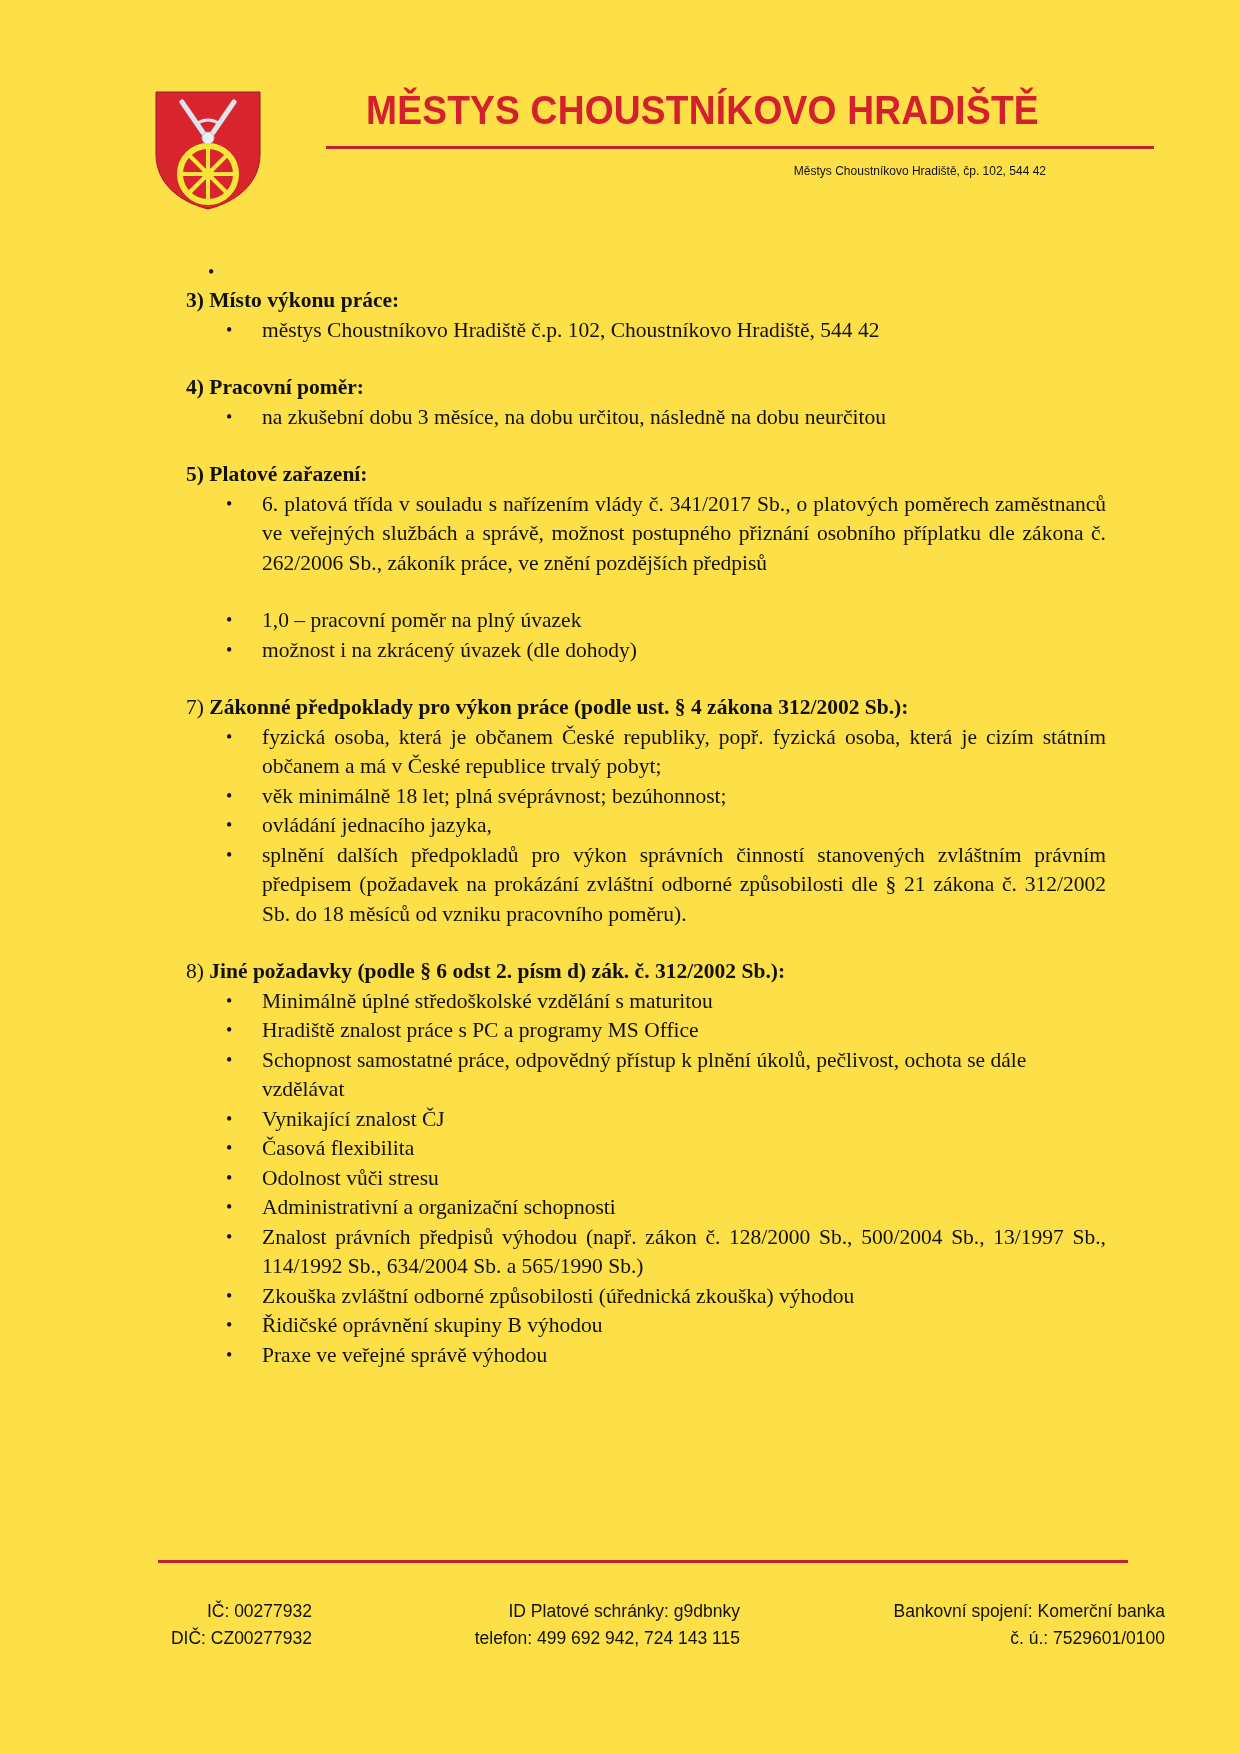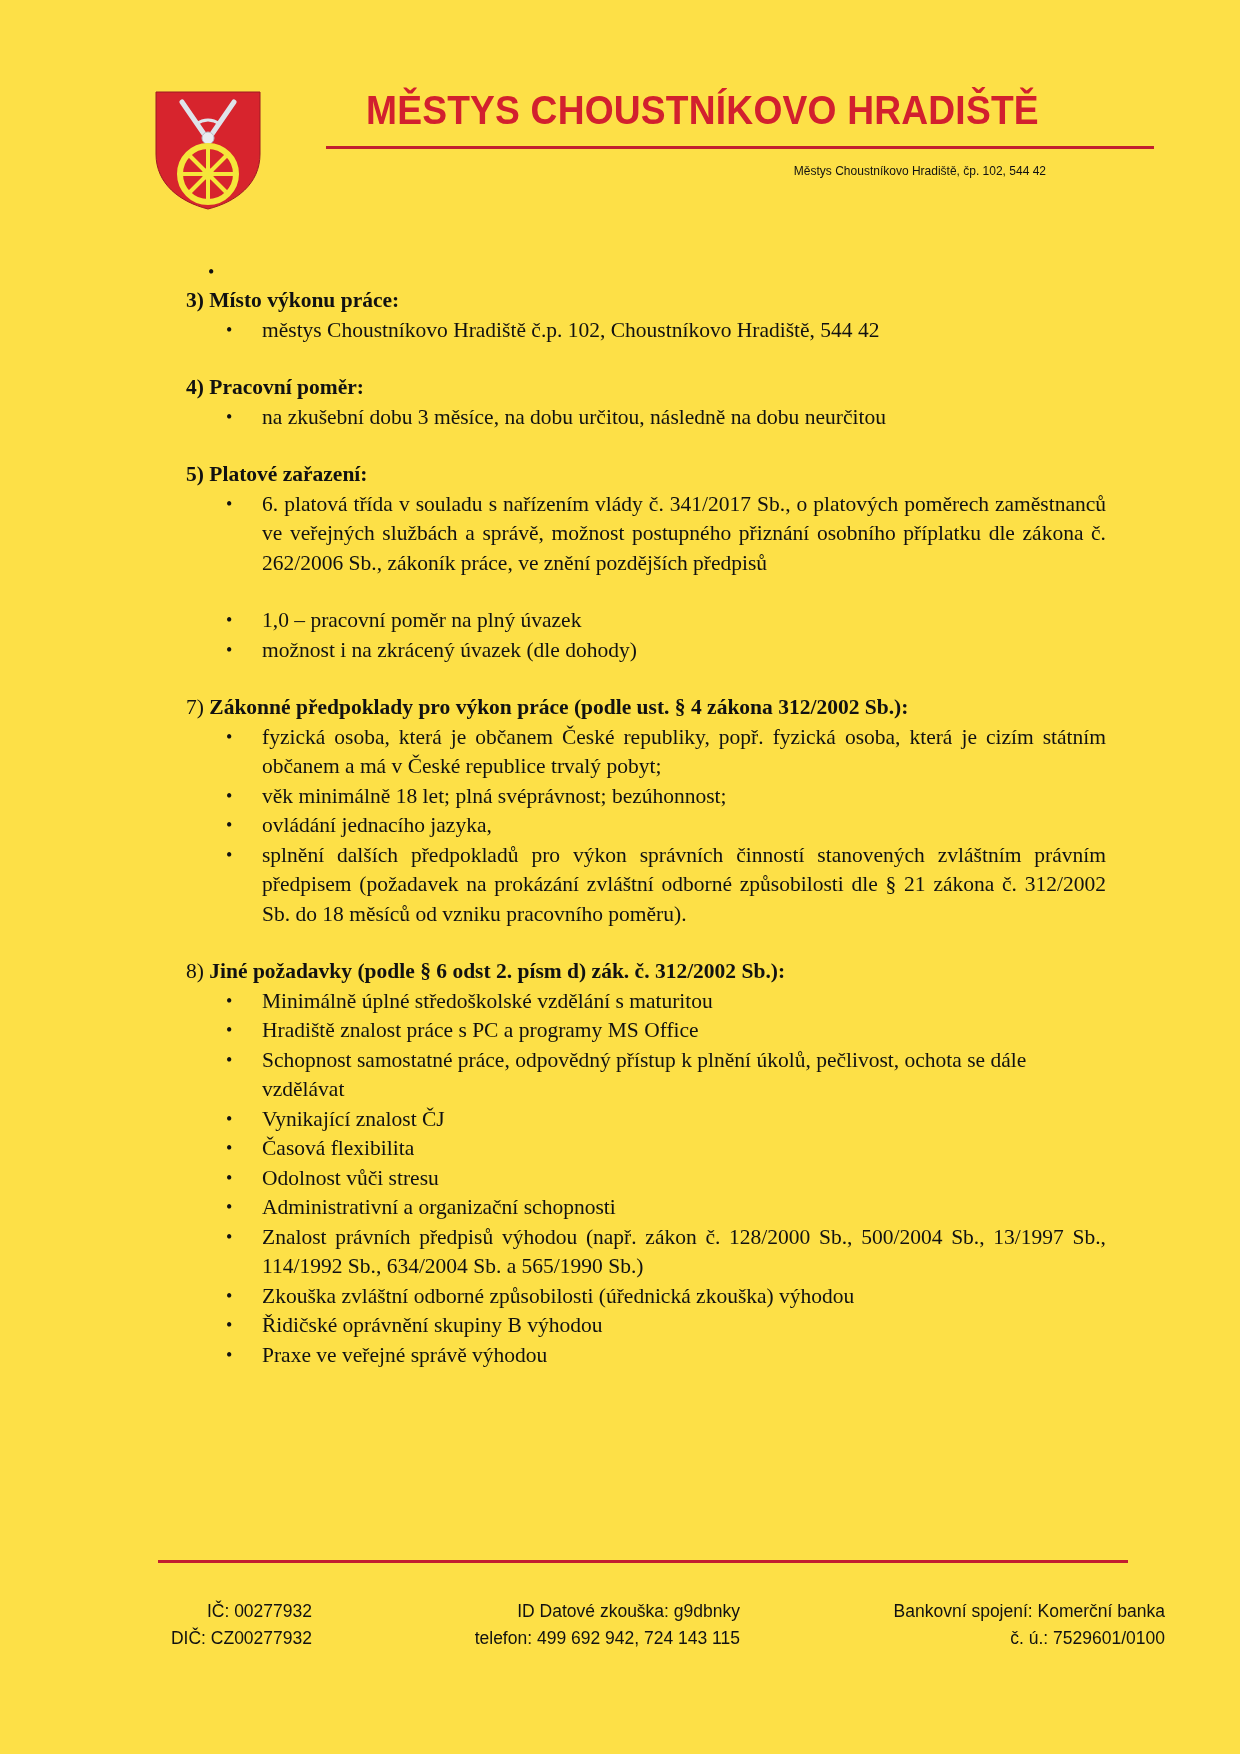--- a/index.html
+++ b/index.html
@@ -124,20 +124,20 @@
       </ul>
     </div>
   </div>
 
   <div class="ftr-rule"></div>
   <div class="ftr ftr-left">
     <div>IČ: 00277932</div>
     <div>DIČ: CZ00277932</div>
   </div>
   <div class="ftr ftr-mid">
-    <div>ID Datové zkouška: g9dbnky</div>
+    <div>ID Platové schránky: g9dbnky</div>
     <div>telefon: 499 692 942, 724 143 115</div>
   </div>
   <div class="ftr ftr-right">
     <div>Bankovní spojení: Komerční banka</div>
     <div>č. ú.: 7529601/0100</div>
   </div>
 </div>
 
 </body></html>

